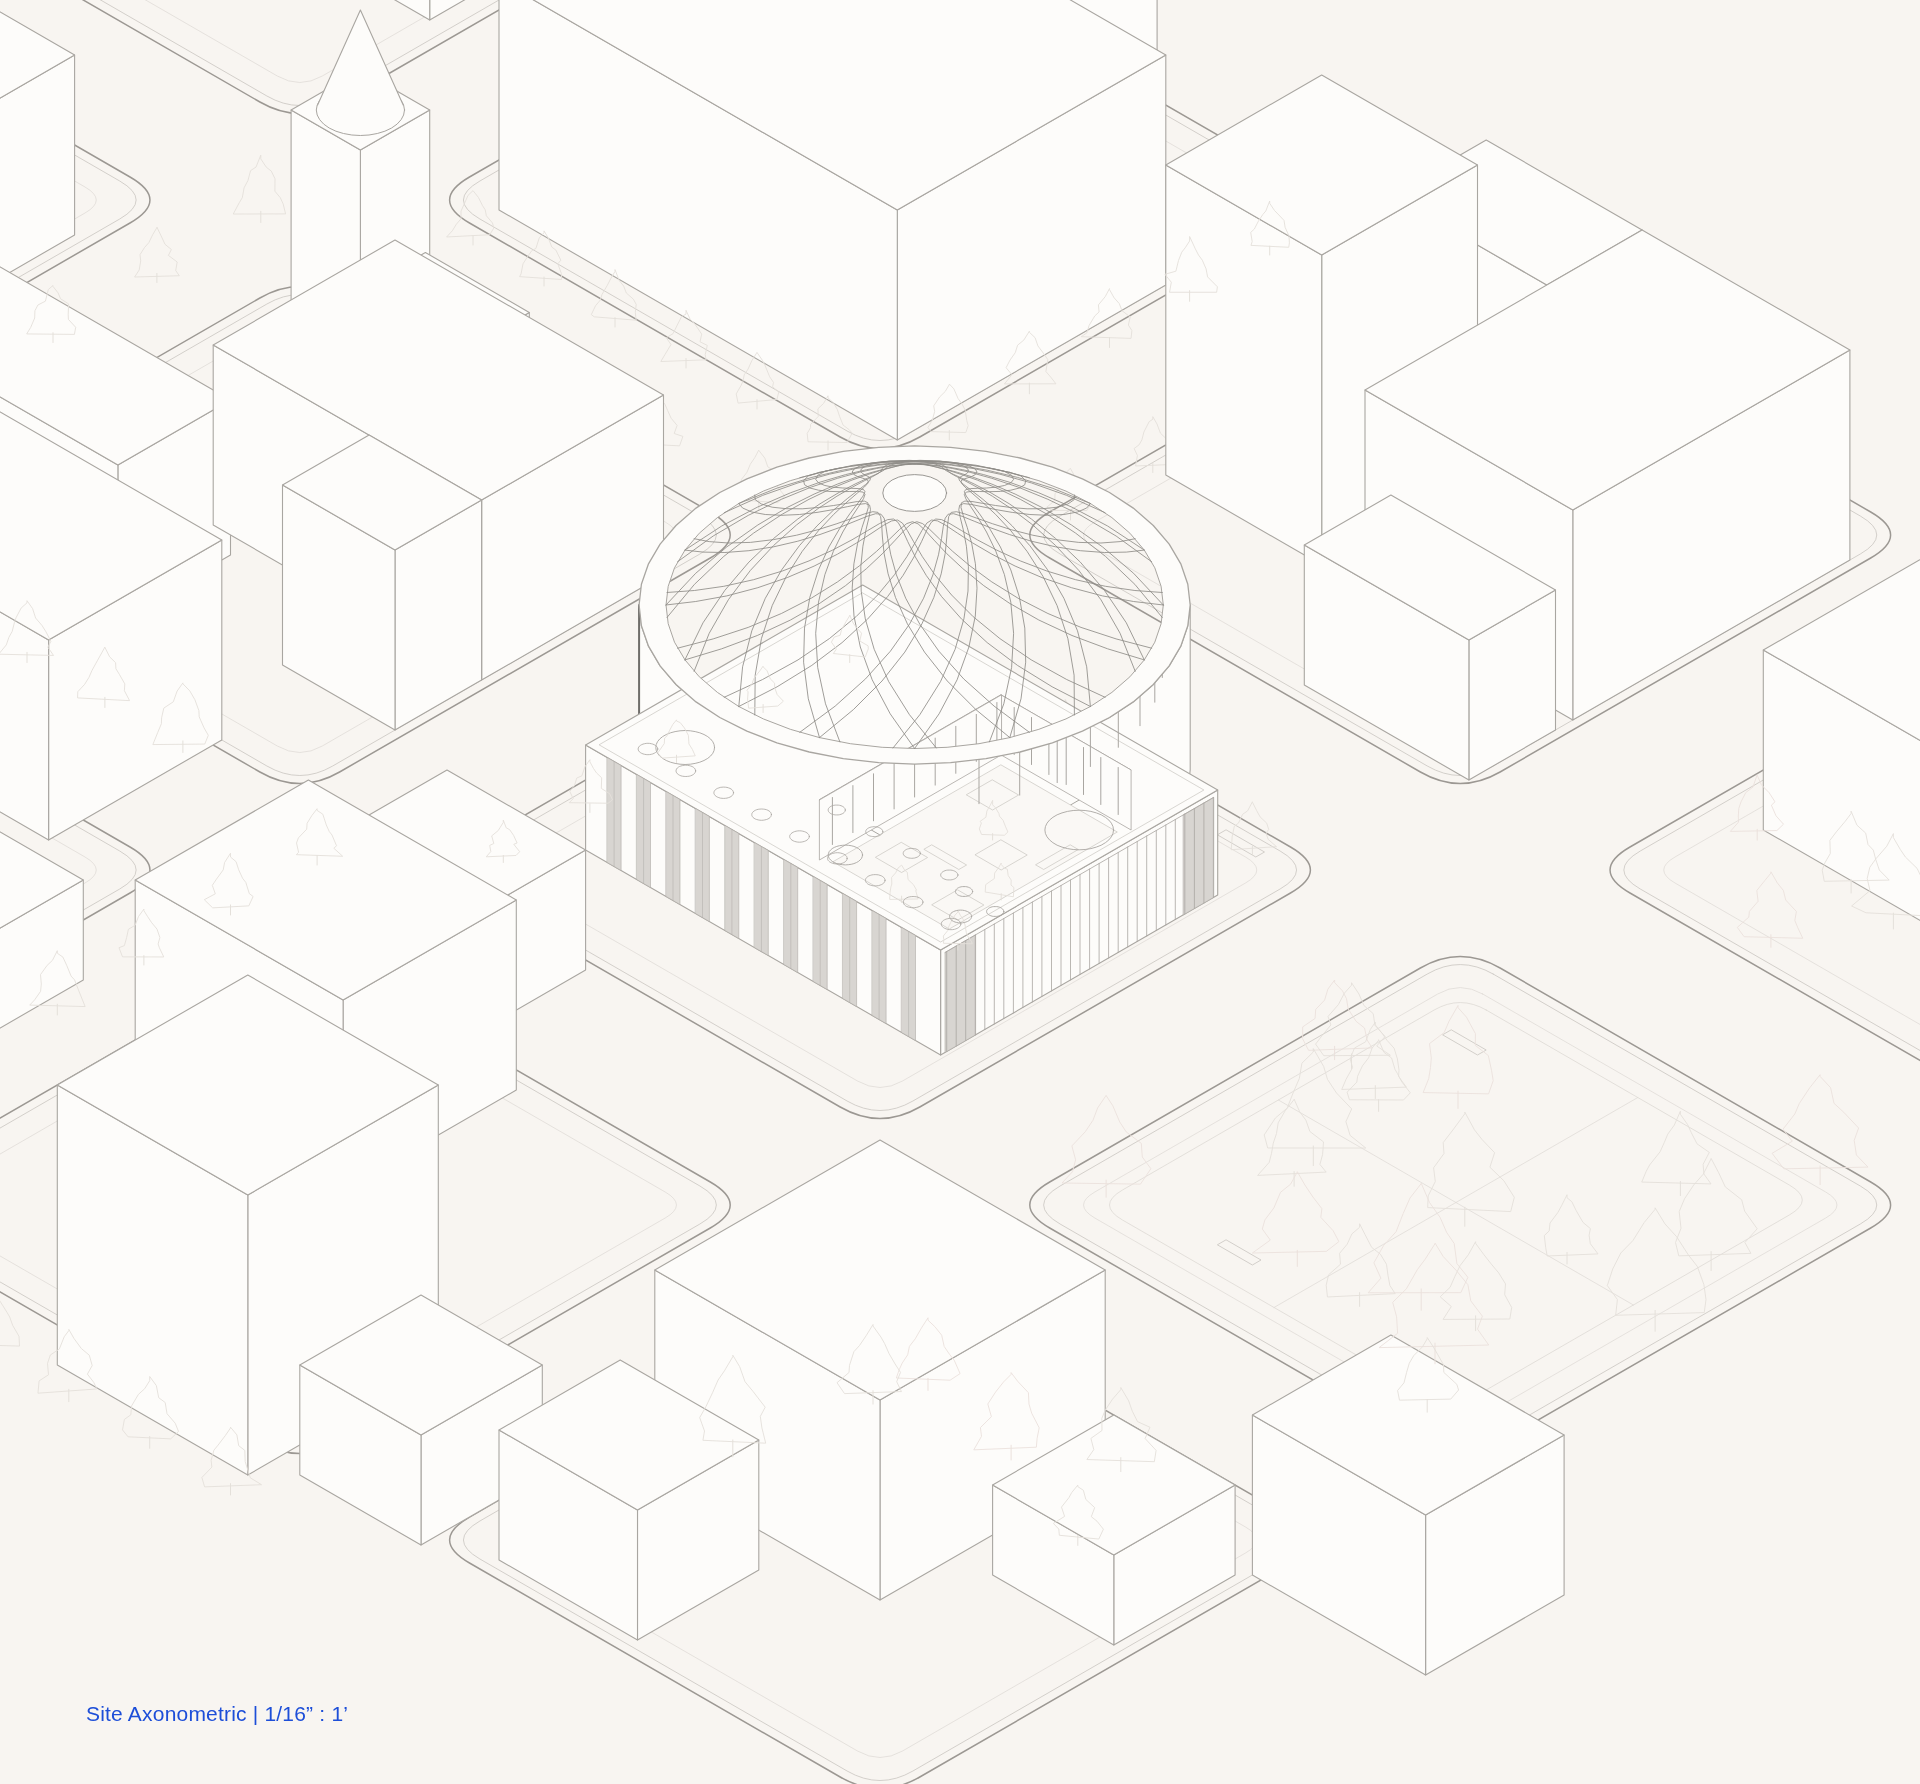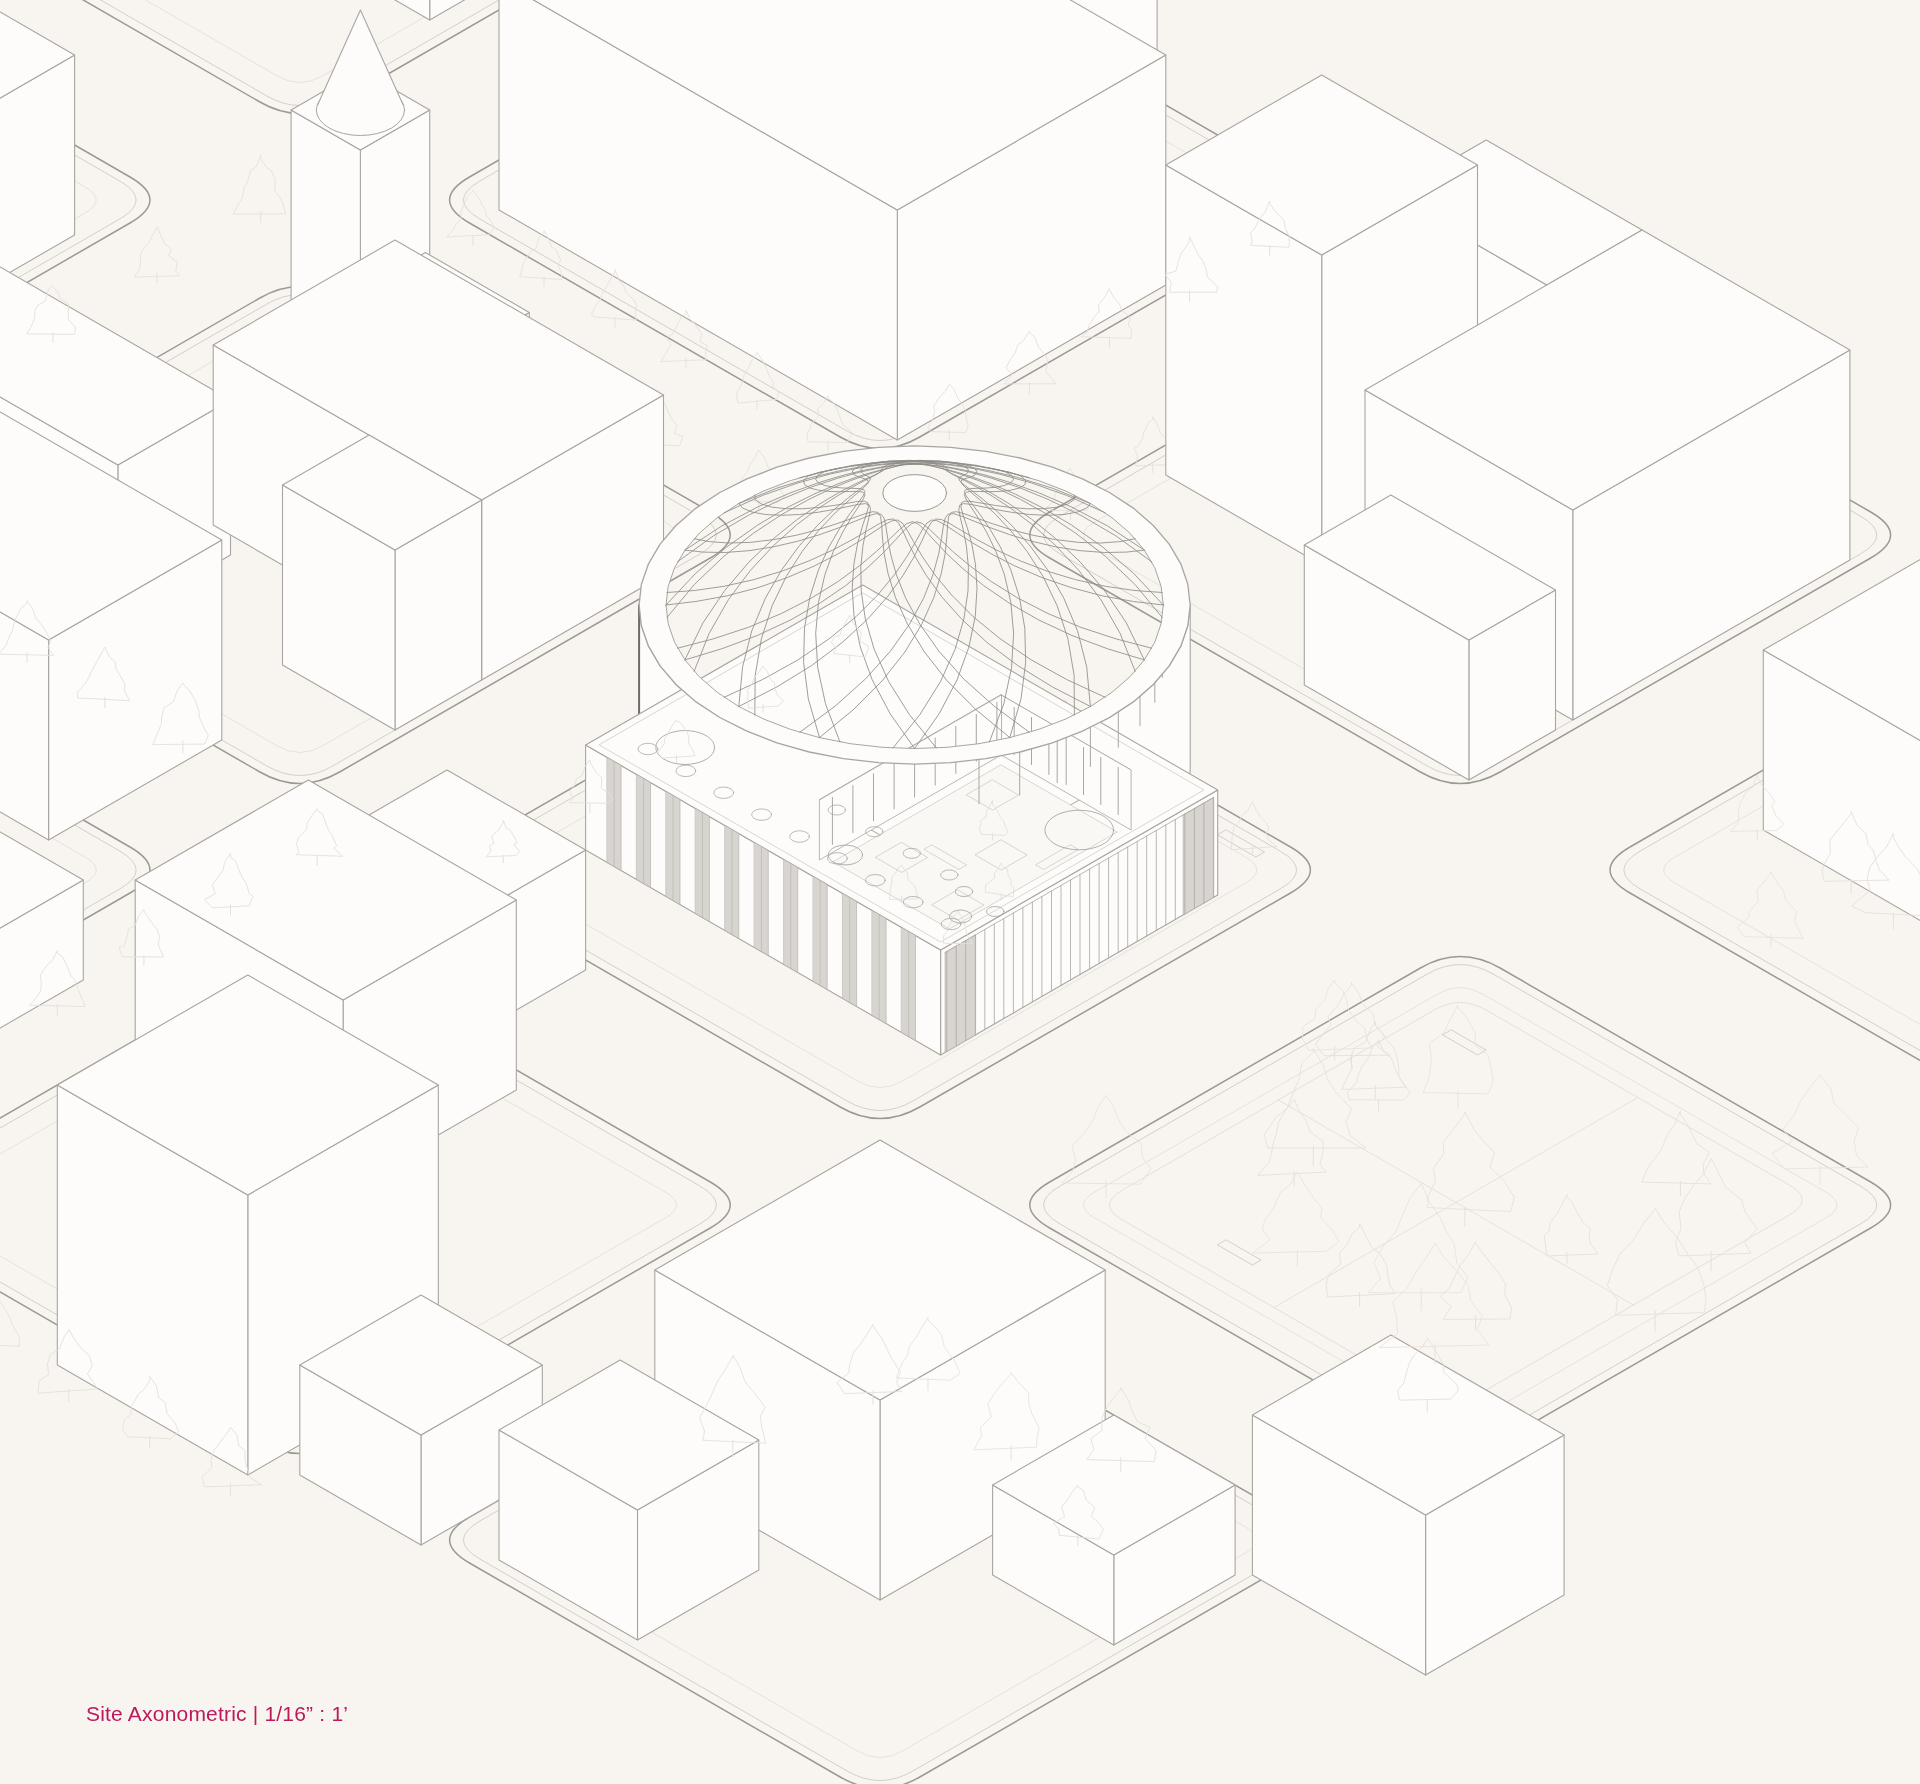--- a/index.html
+++ b/index.html
@@ -1,18 +1,18 @@
 <!DOCTYPE html>
 <html><head>
 <meta charset="utf-8">
 <style>
   html,body{margin:0;padding:0;background:#e9e6e2;font-family:"Liberation Sans",sans-serif;}
   .canvas{position:relative;width:1920px;height:1784px;background:#f8f5f1;overflow:hidden;}
   .canvas svg{position:absolute;left:0;top:0;}
-  .caption{position:absolute;left:86px;top:1702px;font-size:21px;color:#be185d;letter-spacing:.2px;}
+  .caption{position:absolute;left:86px;top:1702px;font-size:21px;color:#1d4ed8;letter-spacing:.2px;}
   .caption span{margin-right:6px;}
 </style>
 </head>
 <body>
 
 <div class="canvas">
   <svg id="scene-svg" width="1920" height="1784" viewBox="0 0 1920 1784">
       <g>
         <path d="M339.6,-372.0L710.3,-158.0Q750.1,-135.0 710.3,-112.0L339.6,102.0Q299.8,125.0 259.9,102.0L-110.7,-112.0Q-150.5,-135.0 -110.7,-158.0L259.9,-372.0Q299.8,-395.0 339.6,-372.0Z" fill="none" stroke="#9c9893" stroke-width="1.5" stroke-linejoin="round" stroke-linecap="round"></path>
         <path d="M332.7,-366.0L699.9,-154.0Q732.8,-135.0 699.9,-116.0L332.7,96.0Q299.8,115.0 266.9,96.0L-100.3,-116.0Q-133.2,-135.0 -100.3,-154.0L266.9,-366.0Q299.8,-385.0 332.7,-366.0Z" fill="none" stroke="#c9c5c0" stroke-width="0.8" stroke-linejoin="round" stroke-linecap="round"></path>

